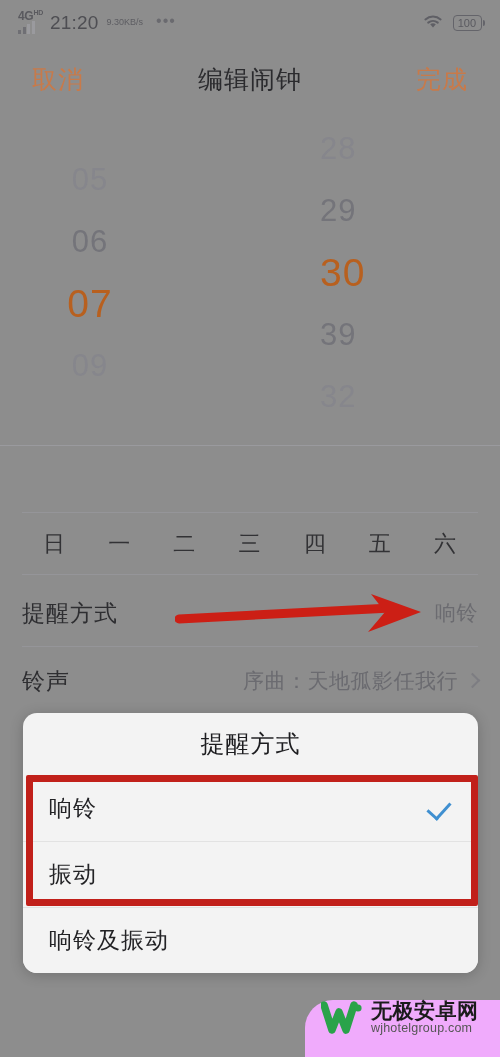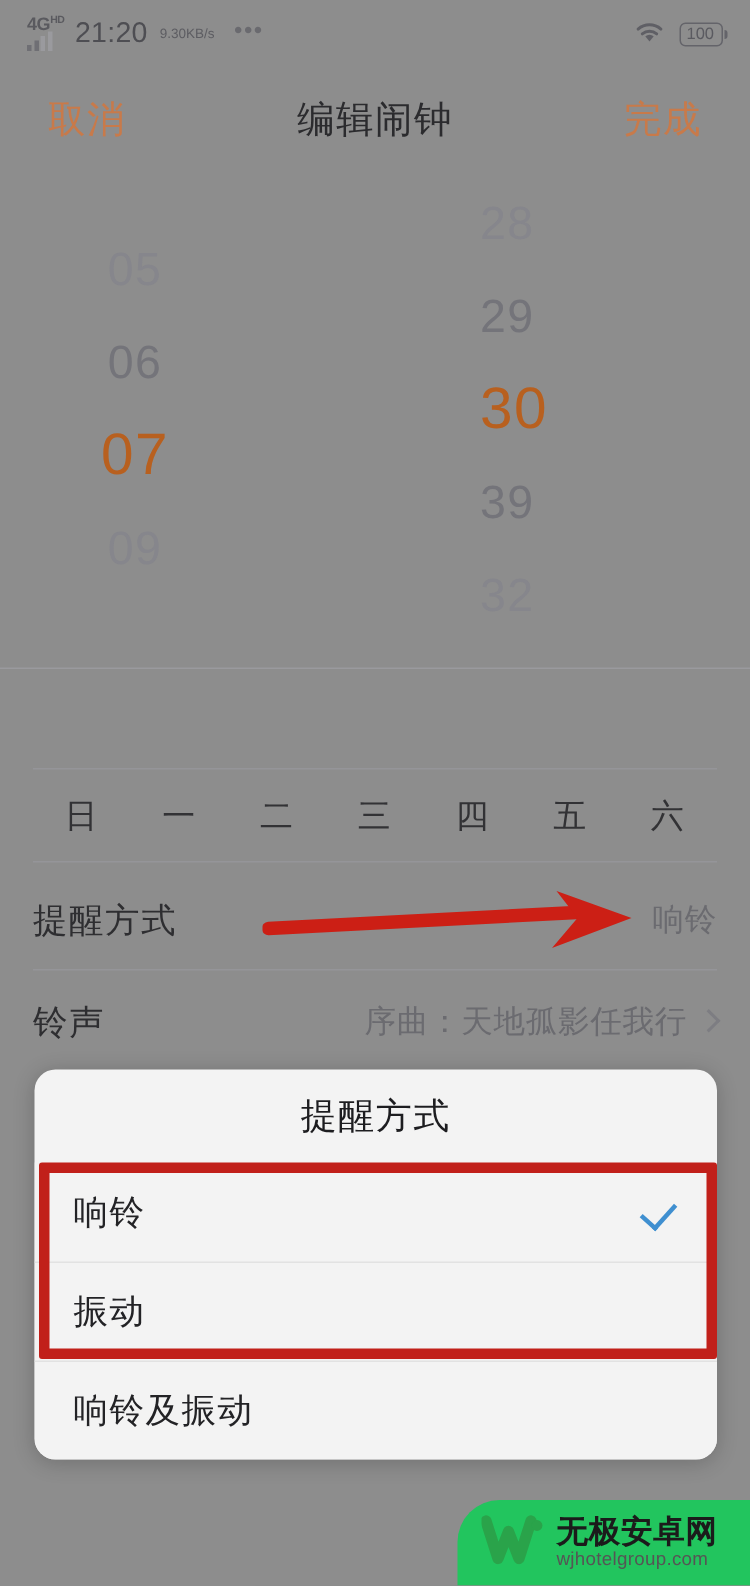--- a/index.html
+++ b/index.html
@@ -317,24 +317,23 @@
     box-sizing: border-box;
     pointer-events: none;
     border-radius: 2px;
   }
 
   
   .watermark {
     position: absolute;
     left: 305px; top: 1000px;
     width: 195px; height: 57px;
-    background: #22c55e;
+    background: #f0abfc;
     border-top-left-radius: 28px;
     display: flex;
-    align-items: center;
     gap: 8px;
     padding-left: 16px;
     box-sizing: border-box;
   }
   .wm-text {
     display: flex;
     flex-direction: column;
     line-height: 1.05;
   }
   .wm-cn {

